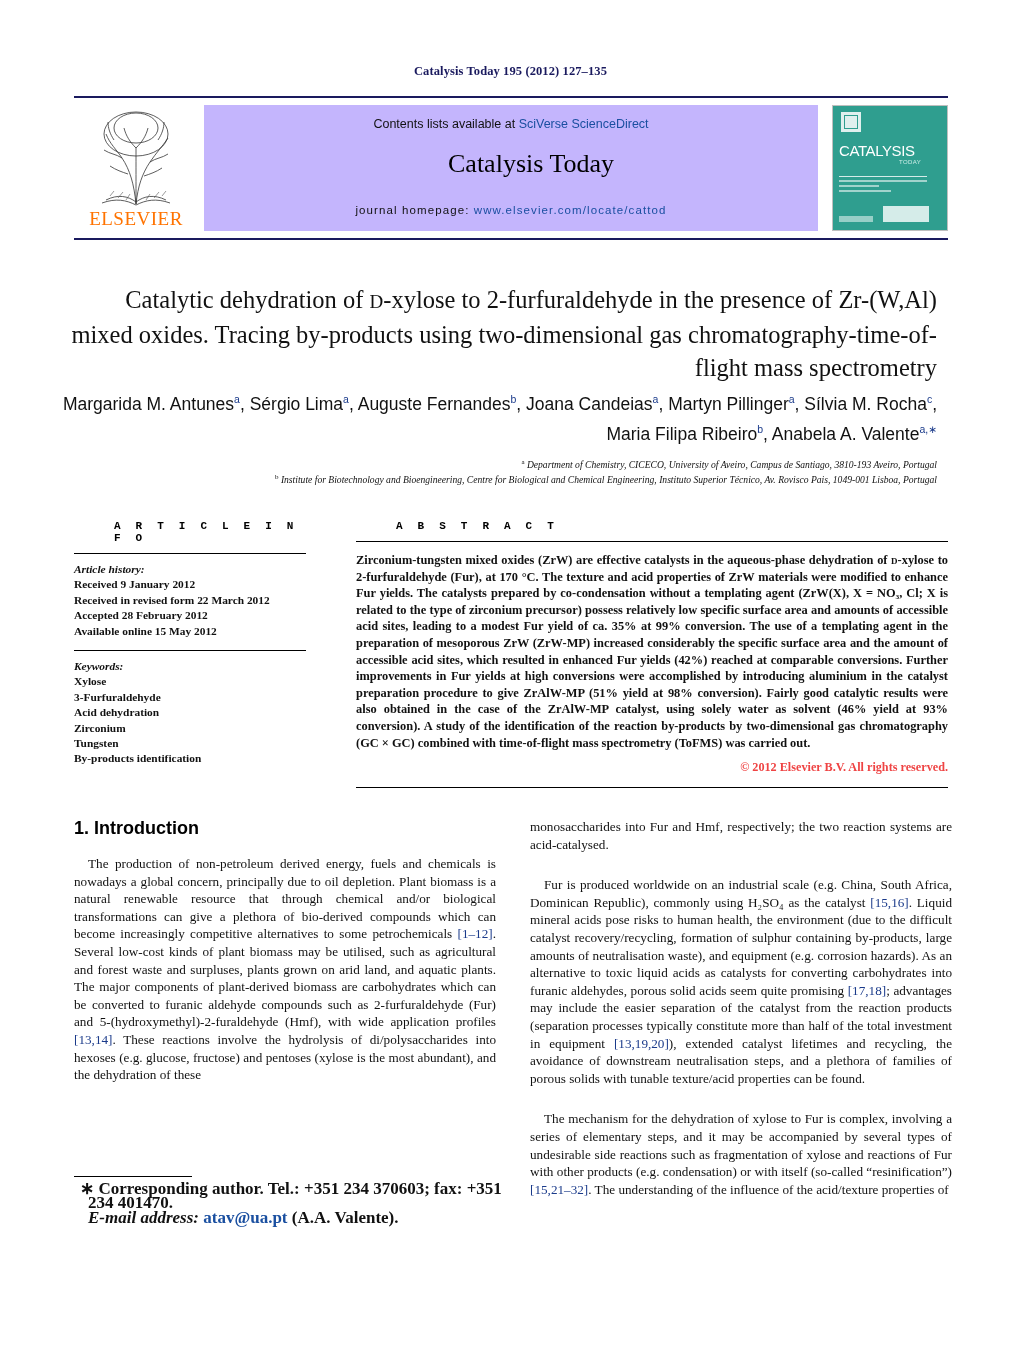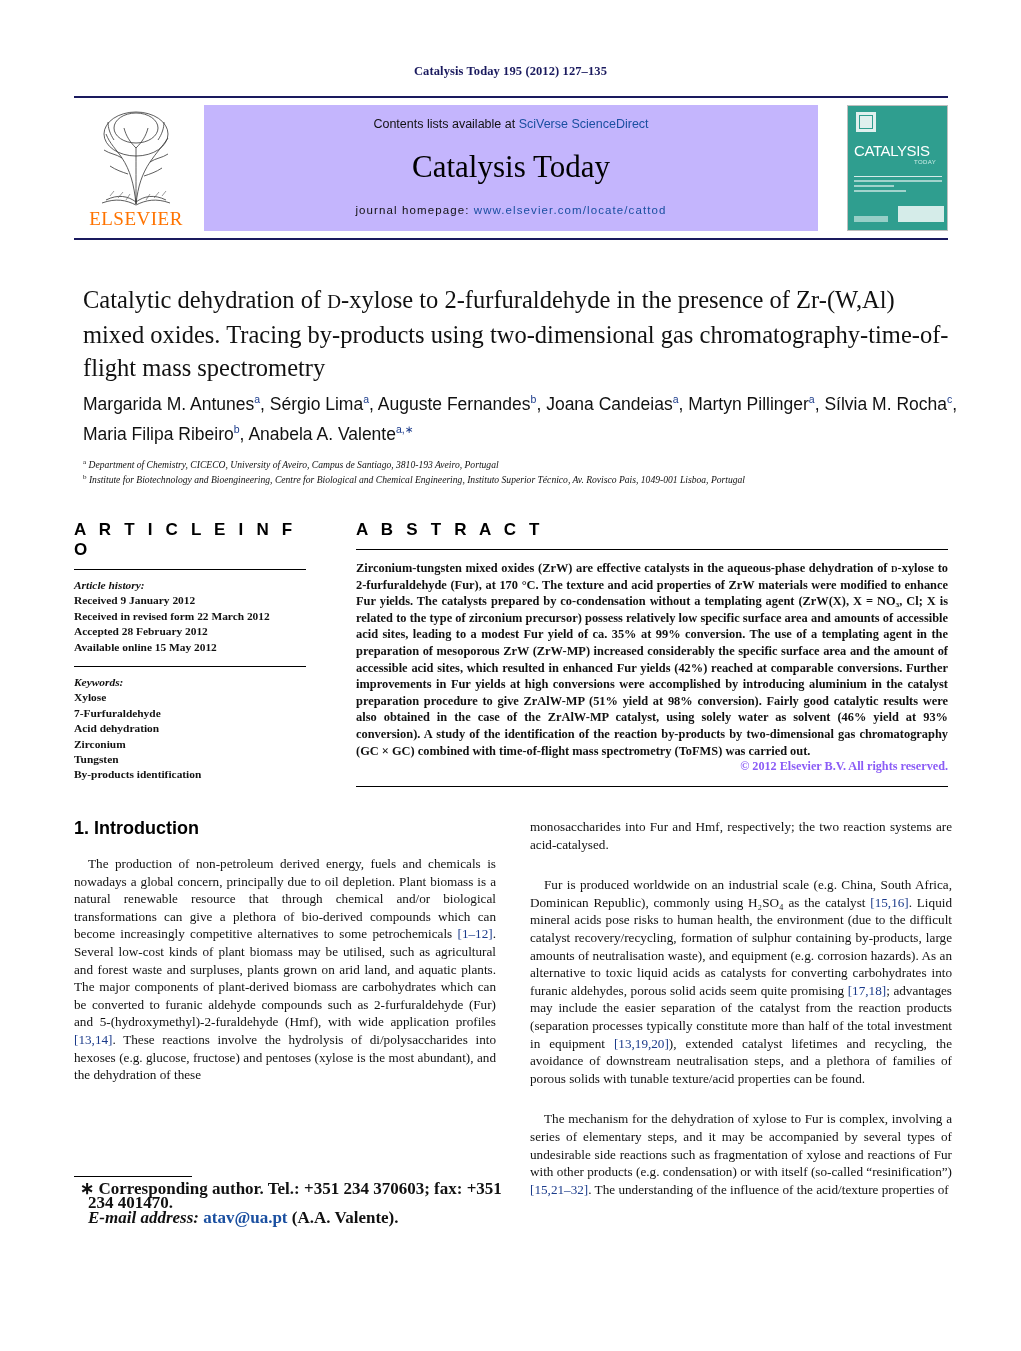--- a/index.html
+++ b/index.html
@@ -86,40 +86,41 @@
   }
   .contents-line .sd-link {
     color: #1a4fa0;
   }
   .journal-title {
     position: absolute;
     left: 0; top: 44px;
     width: 614px;
     text-align: center;
     font-family: "Liberation Serif", serif;
-    font-size: 31px;
+    font-size: 26px;
     color: #000000;
+    padding-left: 20px;
   }
   .homepage-line {
     position: absolute;
     left: 0; top: 99px;
     width: 614px;
     text-align: center;
     font-family: "Liberation Sans", sans-serif;
     font-size: 11.5px;
     letter-spacing: 1.1px;
     color: #111111;
   }
   .homepage-line .hp-url {
     color: #1a4fa0;
   }
   .cover-thumb {
     position: absolute;
     right: 0px; top: 7px;
-    width: 101px;
+    width: 116px;
     height: 126px;
     background: #2f9e8f;
     border: 1px solid #bfbfbf;
     box-sizing: border-box;
     overflow: hidden;
   }
   .cover-mini-logo {
     position: absolute;
     left: 8px; top: 6px;
     width: 20px; height: 20px;
@@ -185,22 +186,23 @@
     left: 6px; bottom: 8px;
     width: 34px;
     height: 6px;
     background: #ffffff;
     opacity: 0.5;
   }
 
   
   .title-block {
     position: absolute;
-    left: 83px; top: 283px;
+    left: 61px; top: 283px;
     width: 876px;
+    text-align: right;
   }
   .article-title {
     font-family: "Liberation Serif", serif;
     font-size: 24.5px;
     line-height: 33px;
     font-weight: normal;
     margin: 0;
     color: #111111;
   }
   .smallcap {
@@ -240,25 +242,26 @@
     position: absolute;
     left: 74px; top: 520px;
     width: 232px;
   }
   .abs-col {
     position: absolute;
     left: 356px; top: 520px;
     width: 592px;
   }
   .sec-label {
-    font-family: Liberation Sans, sans-serif;
-    font-weight: bold;
-    font-size: 17px;
+    font-family: Liberation Mono, monospace;
+    font-weight: bold;
+    font-size: 11px;
     letter-spacing: 4.2px;
     color: #000000;
+    margin-left: 40px;
   }
   .rule-thin {
     border-top: 1.6px solid #000;
     margin-top: 9px;
   }
   .rule-thin-2 {
     border-top: 1.6px solid #000;
     margin-top: 11px;
     margin-bottom: 8px;
   }
@@ -280,21 +283,22 @@
     text-align: justify;
     font-weight: bold;
     margin-top: 10px;
     color: #111;
   }
   .copyright {
     font-family: "Liberation Serif", serif;
     font-size: 12.2px;
     font-weight: bold;
     text-align: right;
-    color: #8b5cf6;
+    margin-top: 9px;
+    color: #ef4444;
   }
   .abs-bottom-rule {
     border-top: 1.8px solid #000;
     margin-top: 12px;
   }
 
   
   .col-left {
     position: absolute;
     left: 74px; top: 818px;
@@ -468,21 +472,21 @@
       <div class="lead">Article history:</div>
       <div>Received 9 January 2012</div>
       <div>Received in revised form 22 March 2012</div>
       <div>Accepted 28 February 2012</div>
       <div>Available online 15 May 2012</div>
     </div>
     <div class="rule-thin-2"></div>
     <div class="info-body" style="margin-top:4px">
       <div class="lead">Keywords:</div>
       <div>Xylose</div>
-      <div>7-Furfuraldehyde</div>
+      <div>3-Furfuraldehyde</div>
       <div>Acid dehydration</div>
       <div>Zirconium</div>
       <div>Tungsten</div>
       <div>By-products identification</div>
     </div>
   </div>
 
   <div class="abs-col">
     <div class="sec-label">A B S T R A C T</div>
     <div class="rule-thin"></div>

